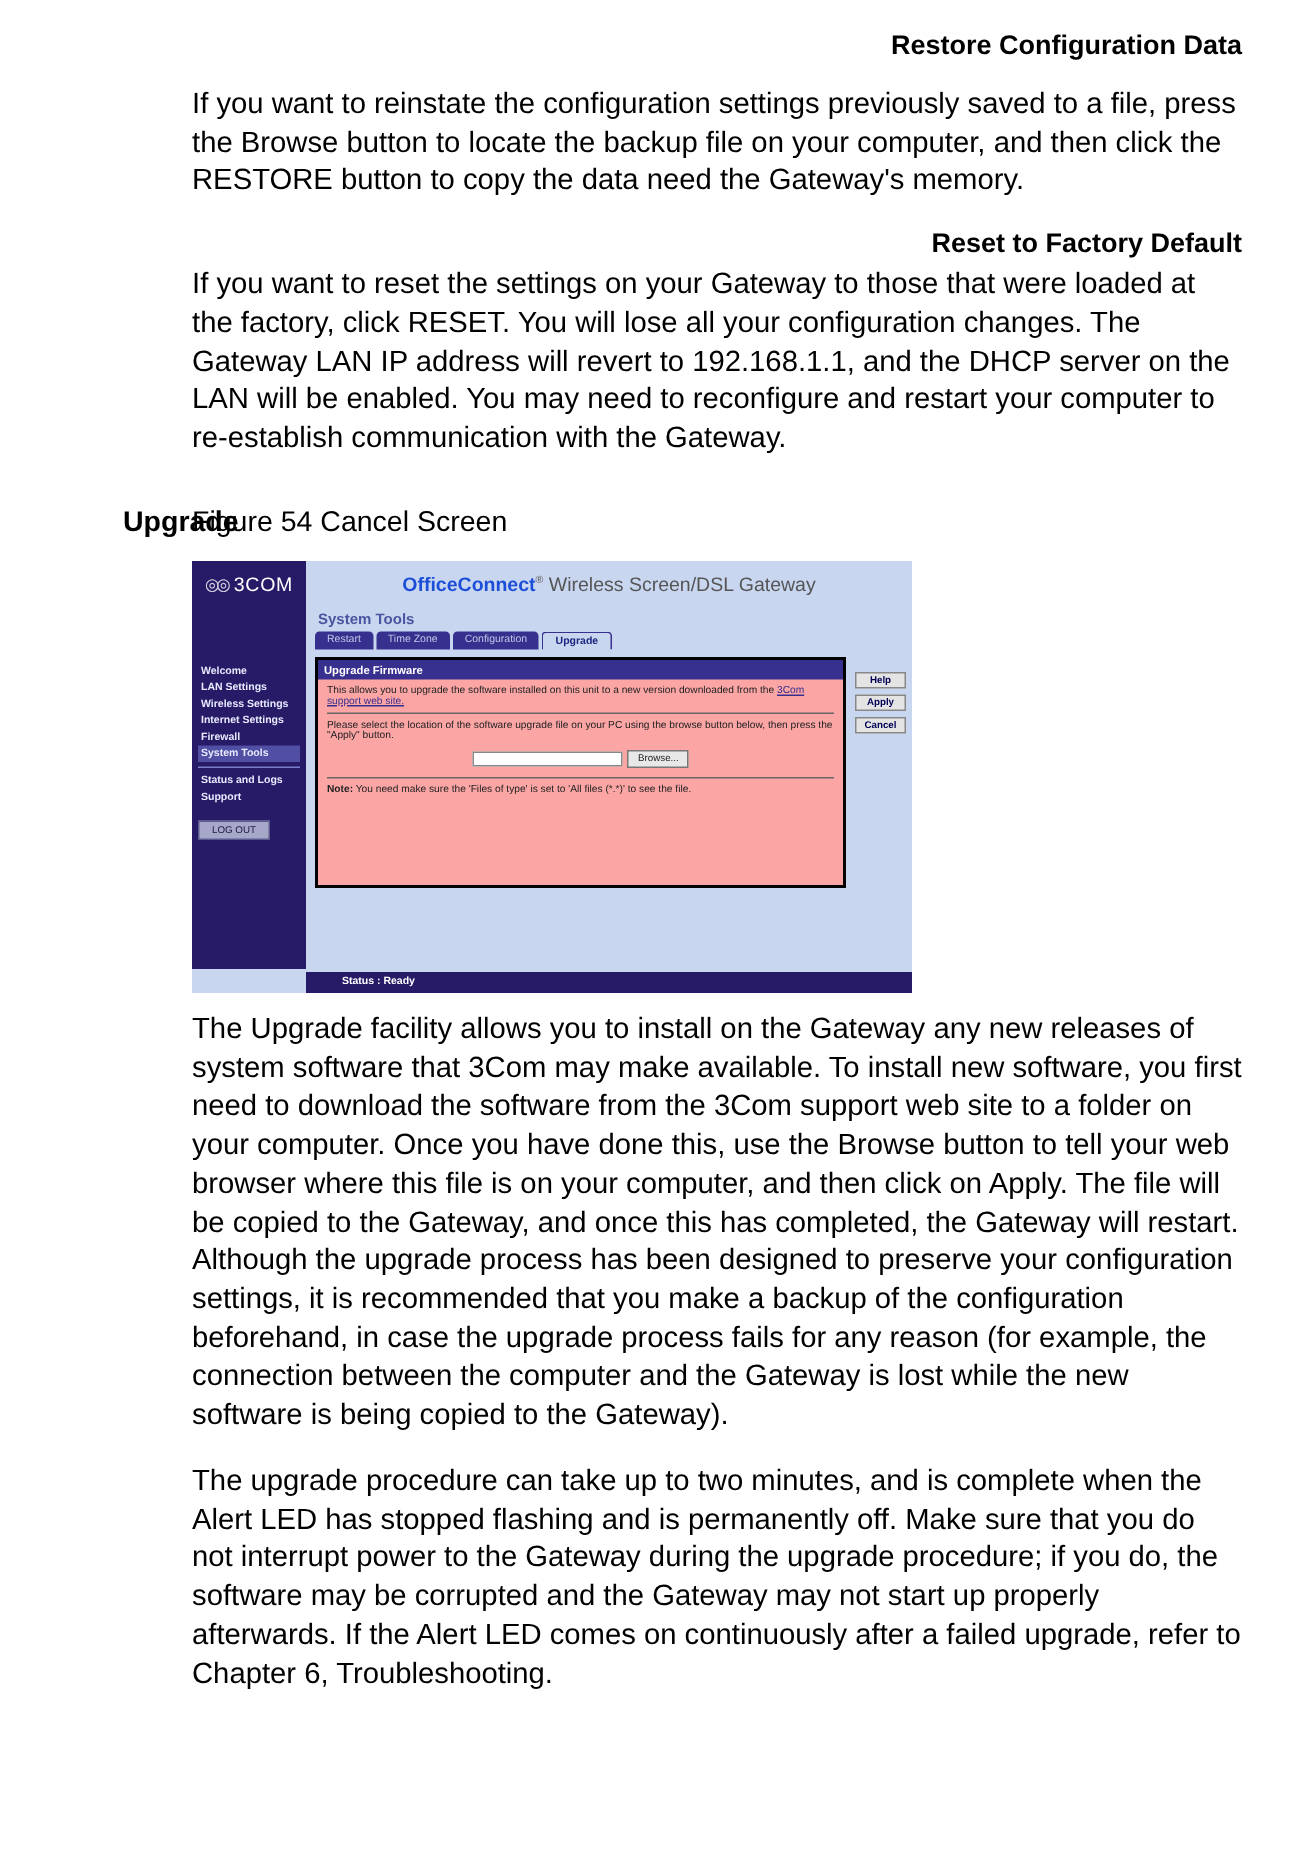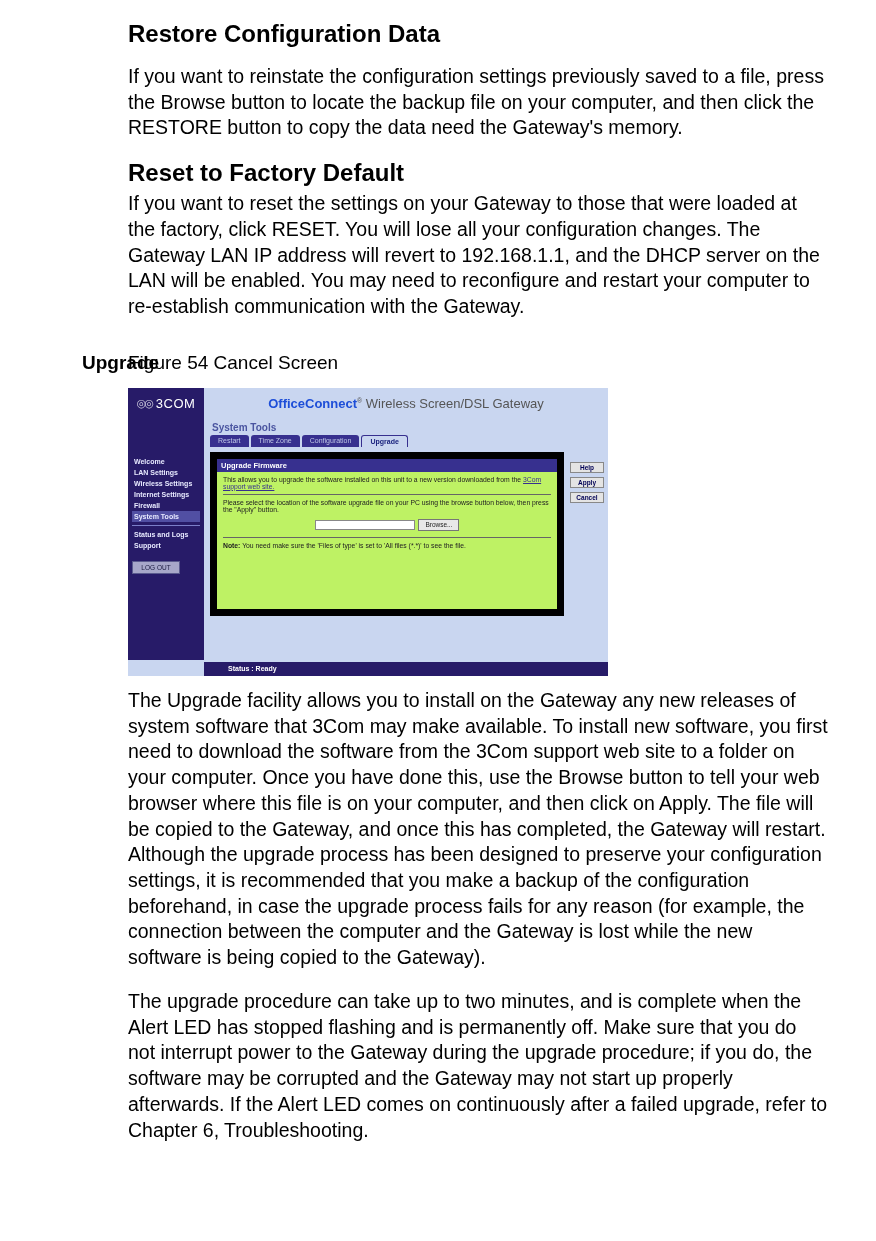--- a/index.html
+++ b/index.html
@@ -29,22 +29,23 @@
     margin-right: 28px;
   }
   .running-head .pgnum {
     font-weight: 700;
   }
   .body-col {
     margin-left: 80px;
   }
   .h2 {
     font-weight: 700;
-    font-size: 24px;
+    font-size: 18px;
     margin: 0 0 16px 0;
+    text-align: right;
   }
   .para {
     font-size: 19.5px;
     line-height: 1.32;
     margin: 0 0 18px 0;
   }
   .italic { }
   .side-label {
     position: absolute;
     left: 34px;
@@ -169,23 +170,23 @@
     background: #a7a7c9;
     color: #1a1a3e;
     font-size: 6.5px;
     text-align: center;
     padding: 2px 0;
     border: 1px solid #5a5a8e;
     width: 46px;
   }
   .ru-main {
     flex: 1;
-    background: #bef264;
+    background: #fca5a5;
     margin: 0 44px 0 6px;
-    border: 7px solid #000000;
+    border: 2px solid #000000;
     padding: 0;
     position: relative;
     height: 150px;
   }
   .ru-main-header {
     background: #37308f;
     color: #fff;
     font-size: 7.5px;
     font-weight: 700;
     padding: 2px 4px;

